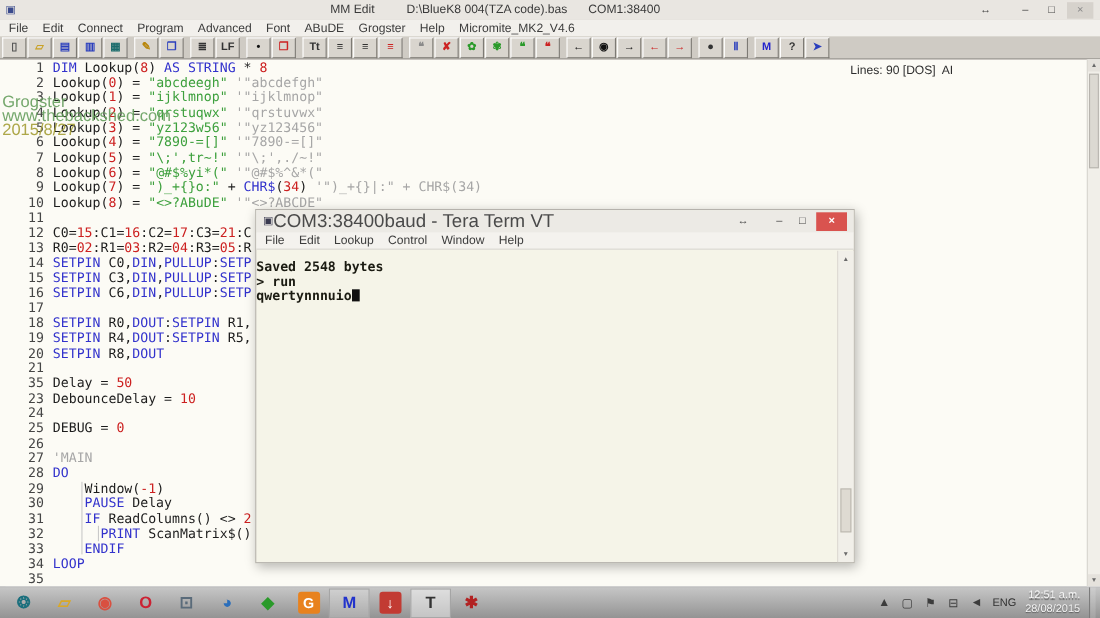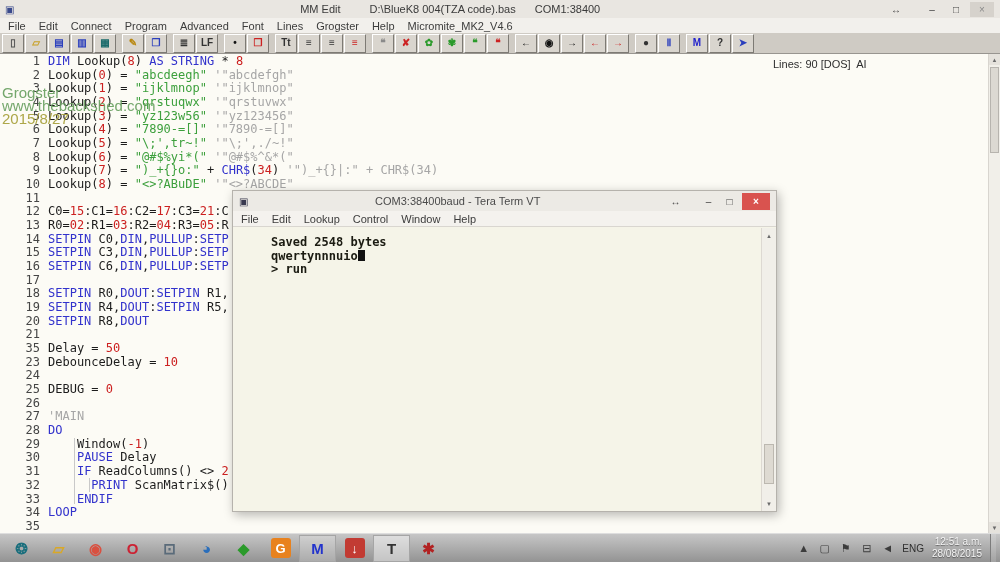--- a/index.html
+++ b/index.html
@@ -56,26 +56,26 @@
   
   .frag-top{position:absolute;left:15px;top:0;width:27px;height:3px;background:#1d1d1d;}
   .frag-left{position:absolute;left:0;top:497px;width:5px;height:36px;background:#4e4e4e;}
 
   
   .tt-win{position:absolute;left:232px;top:190px;width:545px;height:322px;background:#f5f4e8;
           border:1px solid #b5b2ac;box-sizing:border-box;box-shadow:2px 3px 10px rgba(0,0,0,0.28);}
   .tt-title{position:absolute;left:0;top:0;width:100%;height:20px;background:#eceae5;
             border-bottom:1px solid #d5d2cc;display:flex;align-items:center;}
   .tt-title .app-ic{margin-left:6px;font-size:10px;color:#3a3a50;}
-  .tt-title .ttl{flex:1;text-align:center;font-size:11px;color:#4a4a4a;}
+  .tt-title .ttl{flex:1;font-size:17px;color:#4a4a4a;}
   .tt-title .winbtns .wbtn{width:17px;}
   .tt-title .wbtn[data-name="tt-close-button"]{width:28px;height:17px;background:#d9534f;color:#fff;font-weight:bold;}
   .tt-menu{position:absolute;left:0;top:20px;width:100%;height:16px;background:#f4f2ee;
            border-bottom:1px solid #d9d6d0;display:flex;align-items:center;padding-left:8px;box-sizing:border-box;}
-  .tt-body{position:absolute;left:0;top:37px;right:14px;bottom:0;padding:8px 0 0 22px;margin-left:16px;}
+  .tt-body{position:absolute;left:0;top:37px;right:14px;bottom:0;padding:8px 0 0 0;}
   .tline{font-family:"DejaVu Sans Mono",monospace;font-size:12px;font-weight:bold;
          line-height:13.5px;white-space:pre;color:#1b1b12;}
   .tcursor{display:inline-block;width:7px;height:11px;background:#111;vertical-align:-1px;}
   .tt-scroll{position:absolute;right:0;top:37px;width:14px;bottom:0;background:#f1efe9;border-left:1px solid #ddd9d2;}
   .tt-scroll .up{top:2px;} .tt-scroll .dn{bottom:2px;}
   .tt-scroll .sb-arrow{width:14px;background:none;}
   .tt-scroll .sb-thumb{left:2px;width:10px;background:#dedad2;border:1px solid #bcb8b0;}
 
   
   .taskbar{position:absolute;left:0;top:533px;width:1000px;height:29px;
@@ -126,21 +126,21 @@
       </span>
   </div>
 
   <div class="mm-menu" data-name="mmedit-menubar">
       <span class="mitem" data-name="menu-item-file">File</span>
       <span class="mitem" data-name="menu-item-edit">Edit</span>
       <span class="mitem" data-name="menu-item-connect">Connect</span>
       <span class="mitem" data-name="menu-item-program">Program</span>
       <span class="mitem" data-name="menu-item-advanced">Advanced</span>
       <span class="mitem" data-name="menu-item-font">Font</span>
-      <span class="mitem" data-name="menu-item-view">Lines</span>
+      <span class="mitem" data-name="menu-item-view">ABuDE</span>
       <span class="mitem" data-name="menu-item-bookmarks">Grogster</span>
       <span class="mitem" data-name="menu-item-help">Help</span>
       <span class="mitem" data-name="menu-item-micromite_mk2_v4.6">Micromite_MK2_V4.6</span>
     </div>
 
   <div class="mm-toolbar" data-name="mmedit-toolbar">
     <span style="display:flex;align-items:center;" data-name="toolbar-buttons">
         <span class="tbtn" data-name="new-file-button">
           <span class="glyph" data-name="new-file-button-icon" style="color: rgb(85, 85, 85);">▯</span>
         </span>
@@ -314,22 +314,22 @@
   <div class="tt-menu" data-name="teraterm-menubar">
       <span class="mitem" data-name="menu-item-file">File</span>
       <span class="mitem" data-name="menu-item-edit">Edit</span>
       <span class="mitem" data-name="menu-item-setup">Lookup</span>
       <span class="mitem" data-name="menu-item-control">Control</span>
       <span class="mitem" data-name="menu-item-window">Window</span>
       <span class="mitem" data-name="menu-item-help">Help</span>
     </div>
   <div class="tt-body" data-name="terminal-output">
       <div class="tline" data-name="terminal-line">Saved 2548 bytes</div>
+      <div class="tline" data-name="terminal-line">&gt; run</div>
       <div class="tline" data-name="terminal-line">qwertynnnuio<span class="tcursor" data-name="terminal-cursor"></span></div>
-      <div class="tline" data-name="terminal-line">&gt; run</div>
     </div>
   <div class="tt-scroll" data-name="terminal-scrollbar">
     <div class="sb-arrow up" data-name="scroll-up-icon">▲</div>
     <div class="sb-thumb" style="top:216px;height:40px;" data-name="terminal-scrollbar-thumb"></div>
     <div class="sb-arrow dn" data-name="scroll-down-icon">▼</div>
   </div>
 </div>
 
 <div class="taskbar" data-name="taskbar">
   <div class="task-icons" data-name="taskbar-icons">

